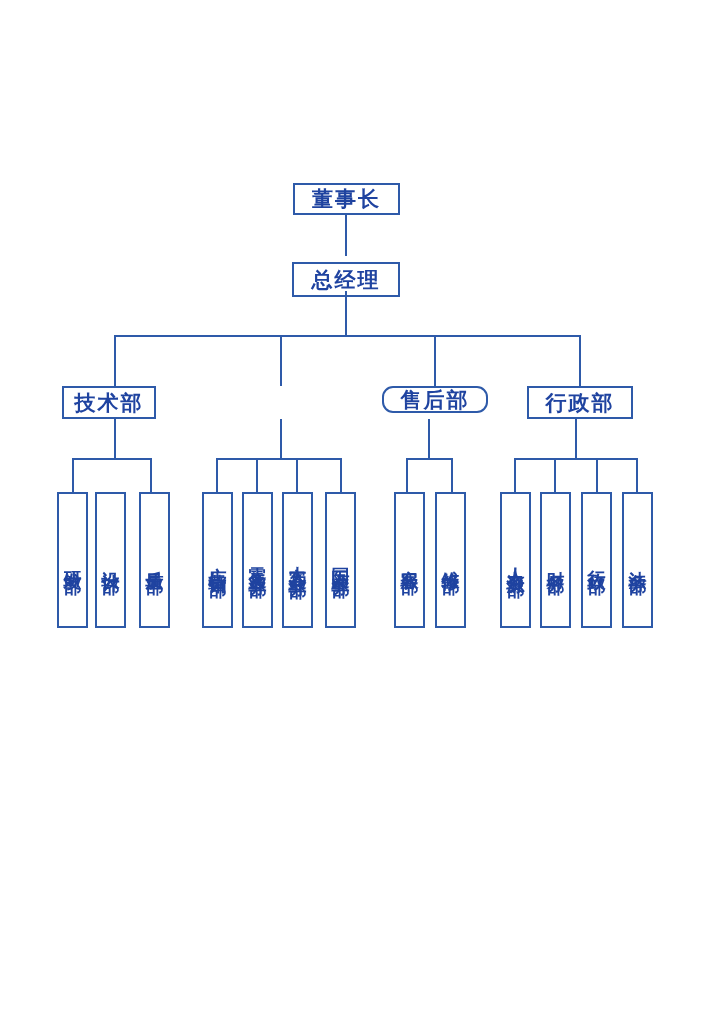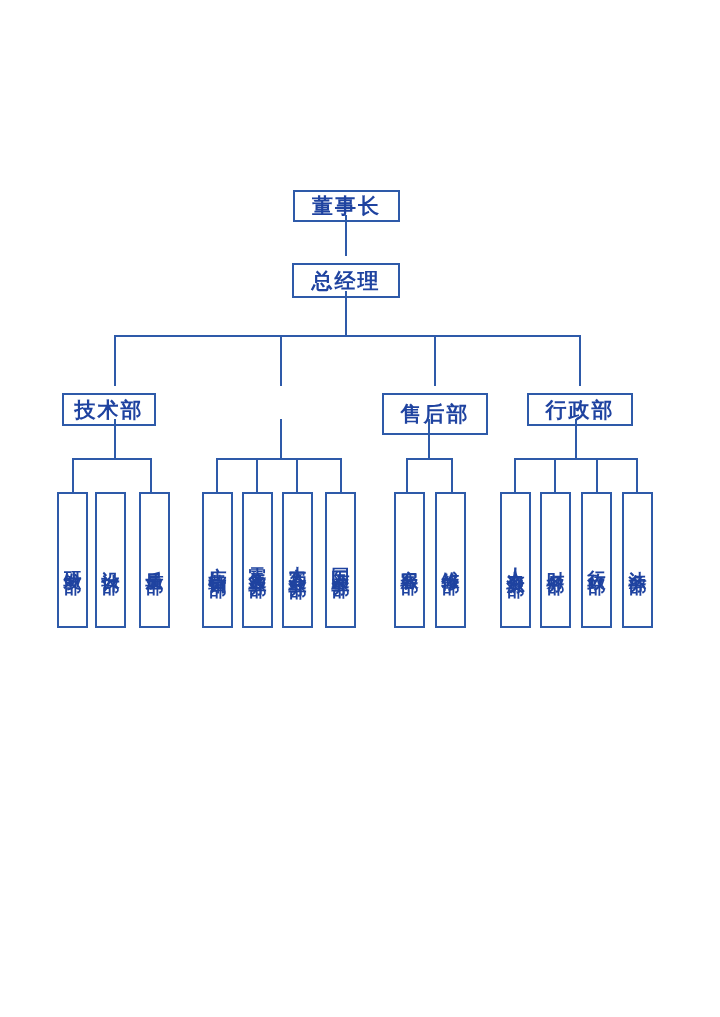--- a/index.html
+++ b/index.html
@@ -34,21 +34,20 @@
     background: var(--background);
     display: flex;
     align-items: center;
     justify-content: center;
     color: var(--text);
     font-weight: bold;
   }
   .box.lvl-top, .box.lvl-dept {
     font-size: 21px;
     letter-spacing: 2px;
-    margin-top: 7px;
   }
   .box.leaf {
     width: 31px;
     height: 136px;
     font-size: 18px;
     top: 492px;
   }
   .vtext {
     writing-mode: vertical-rl;
     text-orientation: upright;
@@ -62,28 +61,28 @@
 </head>
 <body>
 
 <div class="page">
 
 
   <div class="box lvl-top" style="left:293px; top:183px; width:107px; height:32px;">
     <span>董事长</span>
   </div>
 
-  <div class="box lvl-top" style="left:292px; top:256px; width:108px; height:35px;">
+  <div class="box lvl-top" style="left:292px; top:262px; width:108px; height:35px;">
     <span>总经理</span>
   </div>
 
   <div class="box lvl-dept" style="left:62px; top:386px; width:94px; height:33px;">
     <span>技术部</span>
   </div>
-  <div class="box lvl-dept" style="left:382px; top:386px; width:106px; height:42px;">
+  <div class="box lvl-dept" style="left:382px; top:386px; width:106px; height:27px;border-radius:11px;">
     <span>售后部</span>
   </div>
   <div class="box lvl-dept" style="left:527px; top:386px; width:106px; height:33px;">
     <span>行政部</span>
   </div>
 
   <div class="box leaf" style="left:57px;">
     <span class="vtext">研发部</span>
   </div>
   <div class="box leaf" style="left:95px;">

